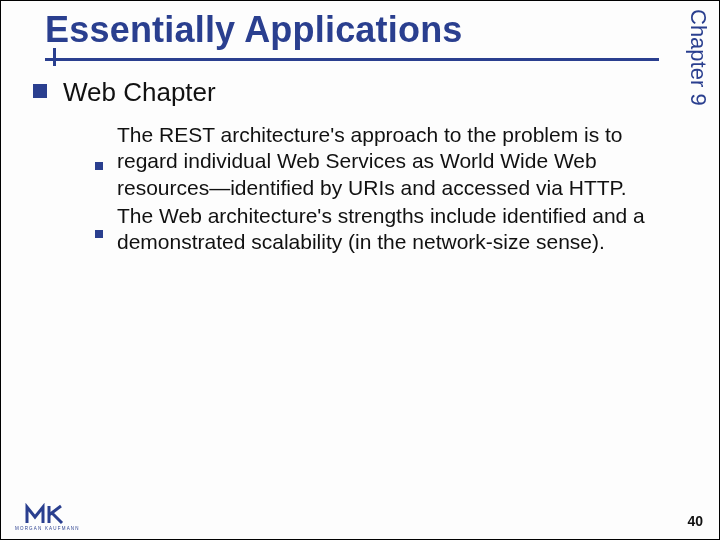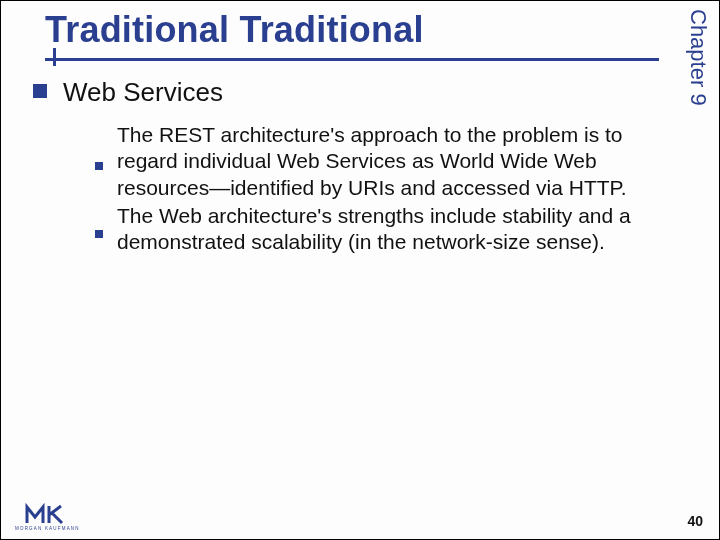--- a/index.html
+++ b/index.html
@@ -130,40 +130,40 @@
     font-weight: bold;
     color: #111;
   }
 </style>
 </head>
 <body>
 
 <div class="sidebar-label">Chapter 9</div>
 
 <div class="title-block">
-  <h1>Traditional Traditional</h1>
+  <h1>Essentially Applications</h1>
   <div class="title-rule-wrap">
     <div class="tick"></div>
     <div class="title-rule"></div>
   </div>
 </div>
 
 <div class="content">
   <div class="lvl1">
     <div class="bullet"></div>
-    <div class="text">Web Services</div>
+    <div class="text">Web Chapter</div>
   </div>
   <div class="lvl2-list">
     <div class="lvl2">
       <div class="bullet"></div>
       <div class="text">The REST architecture's approach to the problem is to regard individual Web Services as World Wide Web resources—identified by URIs and accessed via HTTP.</div>
     </div>
     <div class="lvl2">
       <div class="bullet"></div>
-      <div class="text">The Web architecture's strengths include stability and a demonstrated scalability (in the network-size sense).</div>
+      <div class="text">The Web architecture's strengths include identified and a demonstrated scalability (in the network-size sense).</div>
     </div>
   </div>
 </div>
 
 <div class="footer">
   <div class="logo">
     <svg width="44" height="22" viewBox="0 0 44 22">
       <rect x="0" y="0" width="44" height="22" fill="none"></rect>
       <path d="M2 20 L2 4 L10 14 L18 4 L18 20" stroke="#2a3f8f" stroke-width="3" fill="none" stroke-linejoin="miter"></path>
       <path d="M24 20 L24 3 M24 12 L36 3 M27 10 L37 20" stroke="#2a3f8f" stroke-width="3" fill="none"></path>

